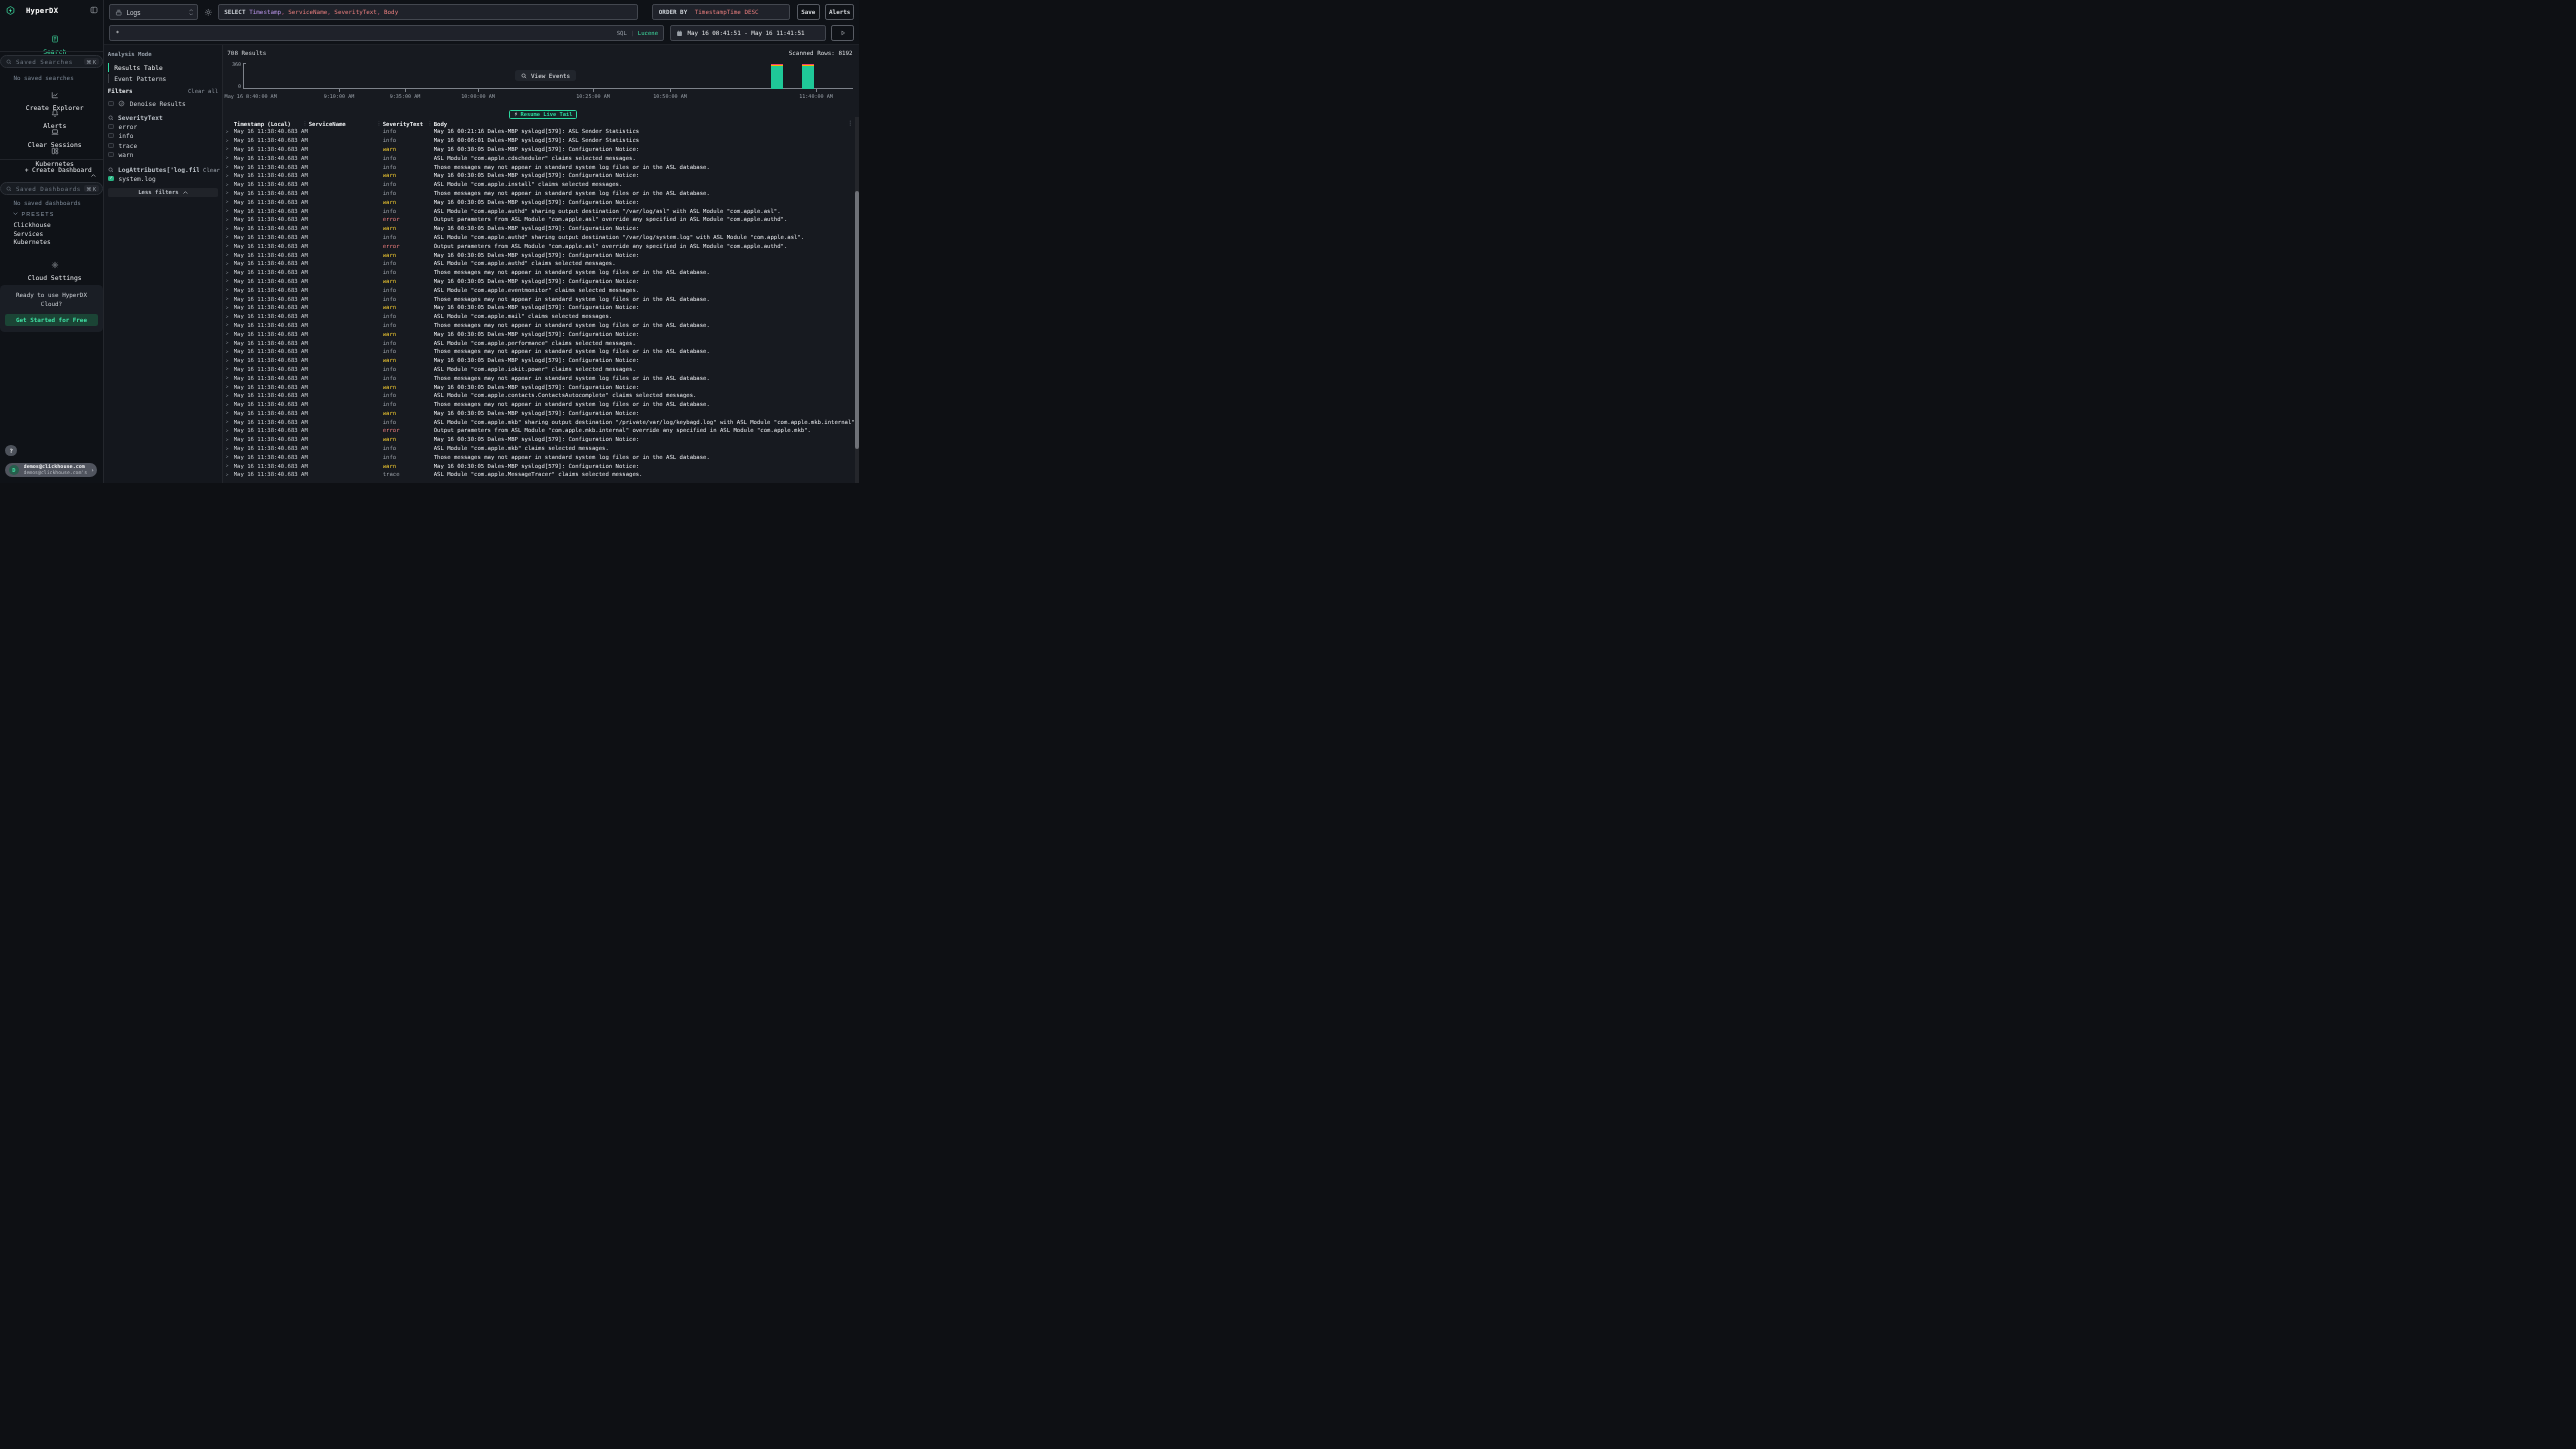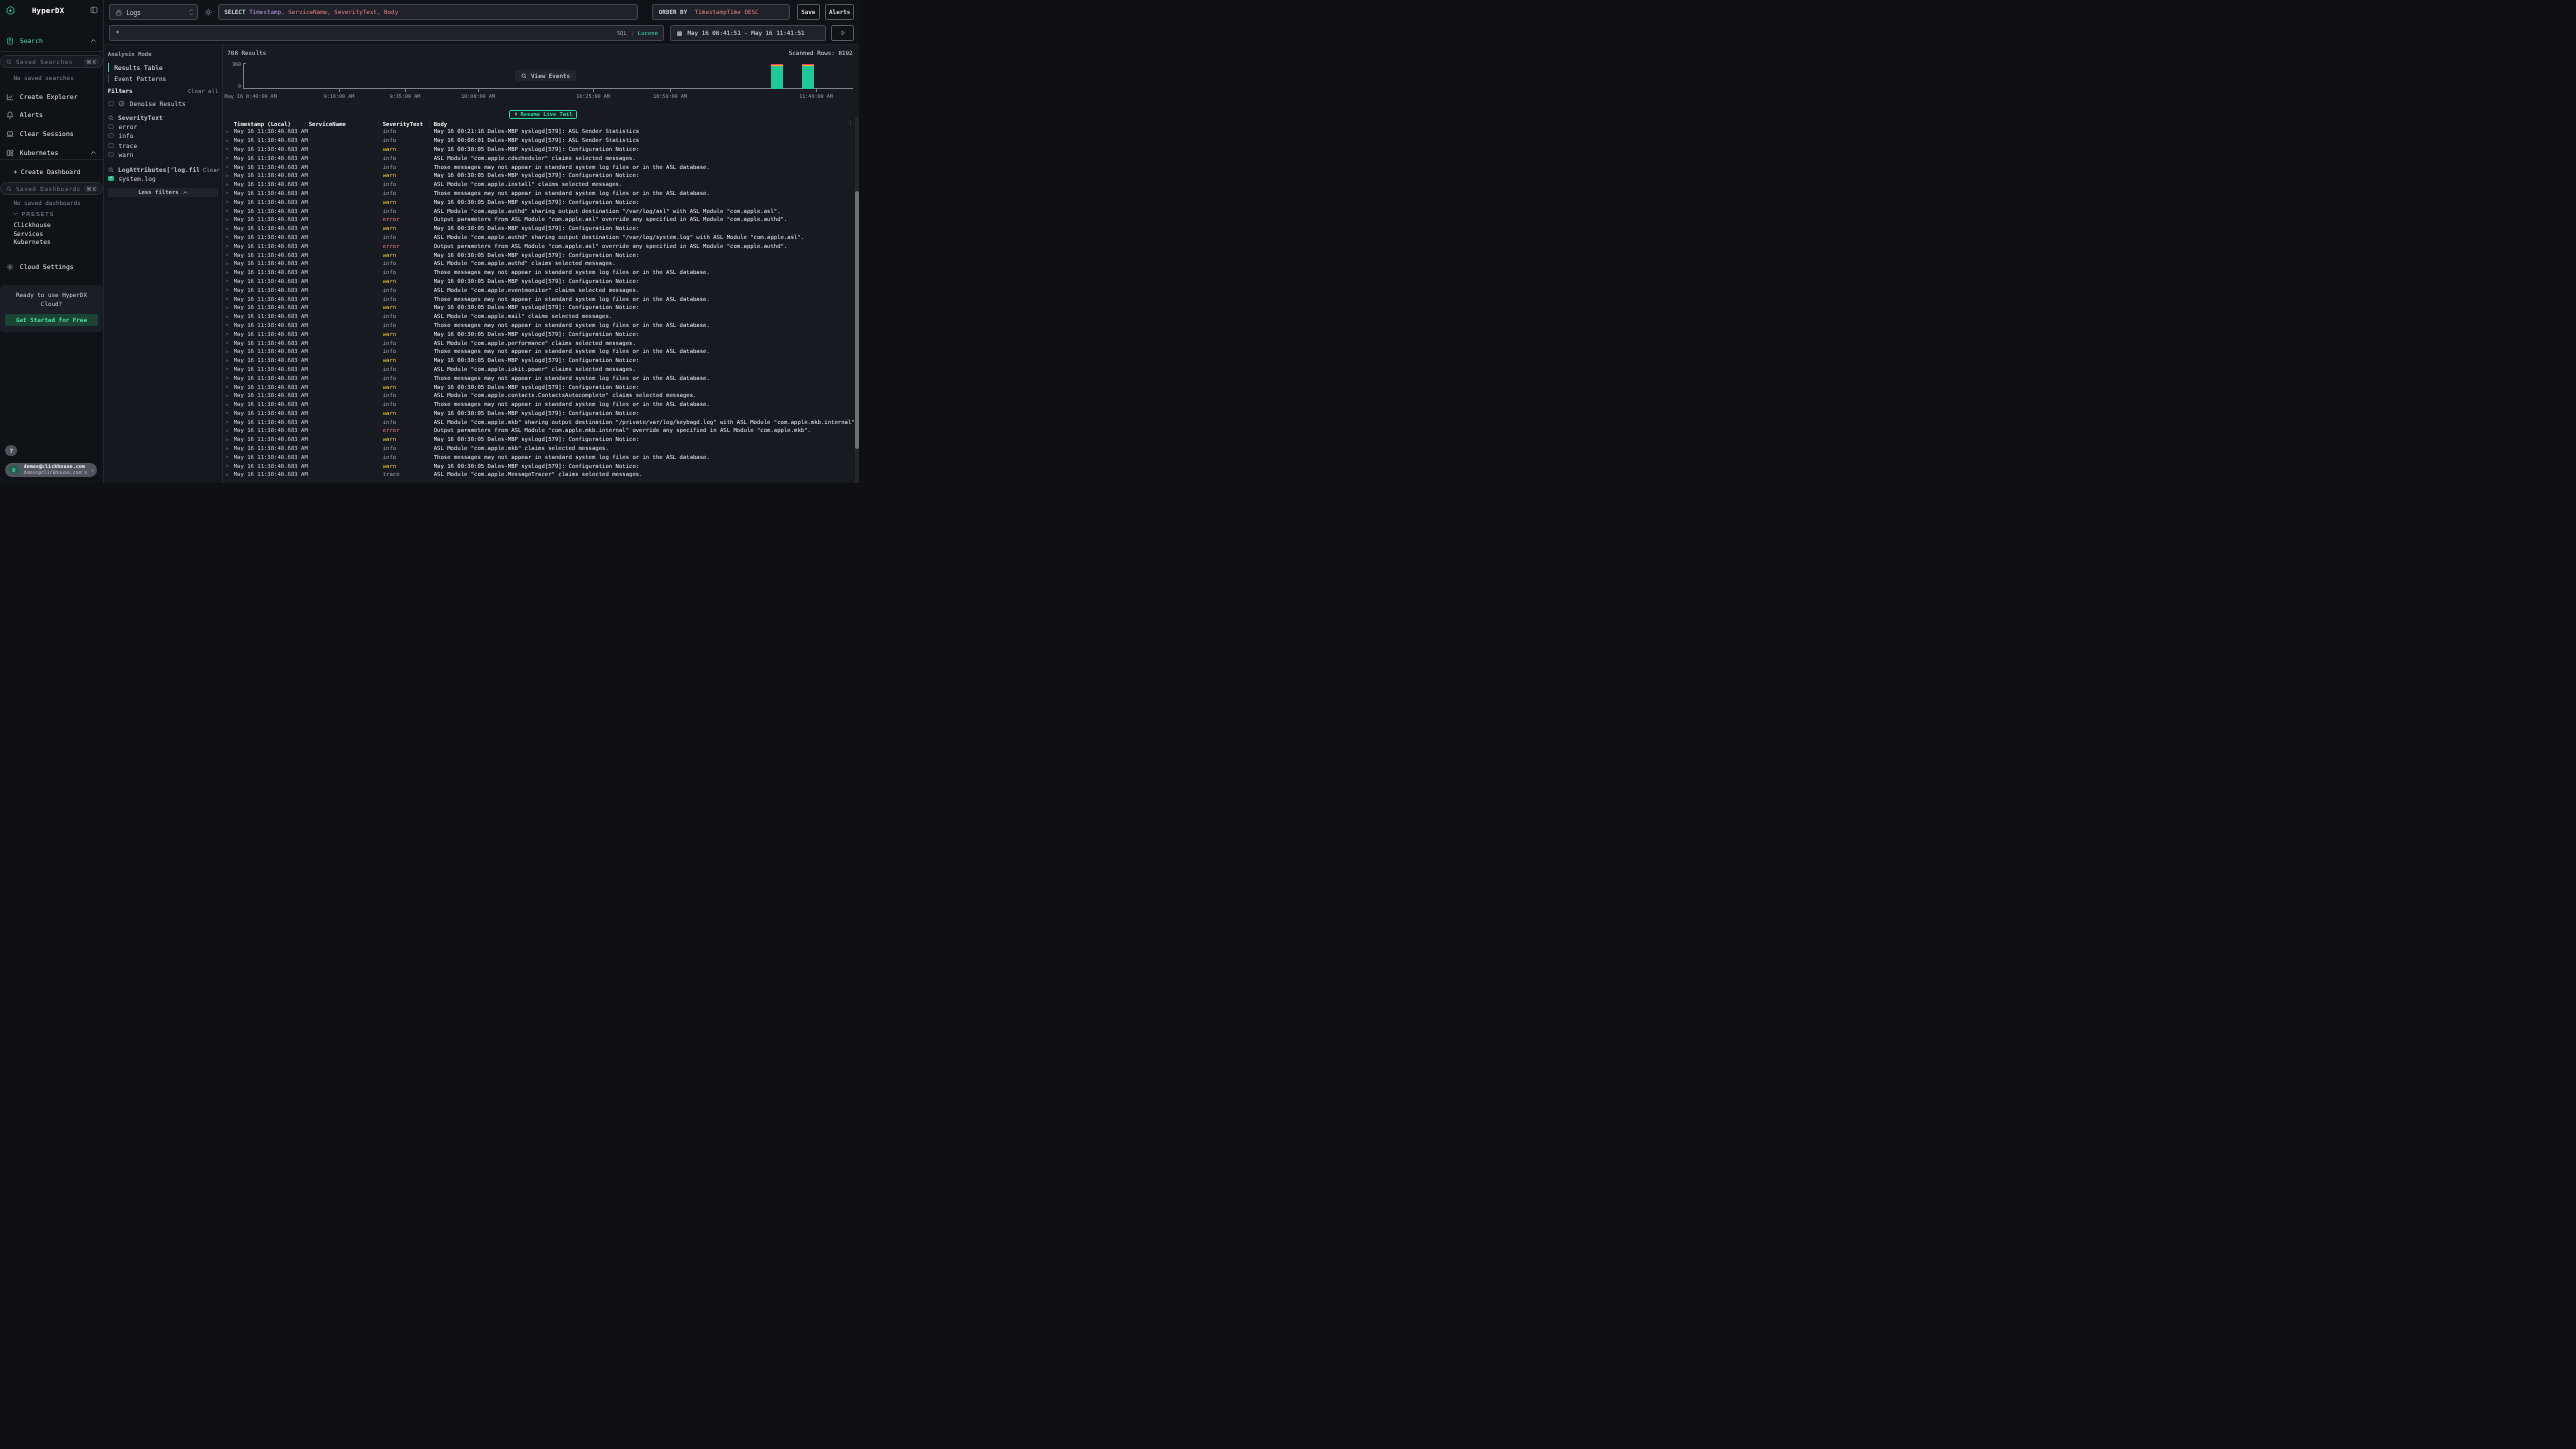--- a/index.html
+++ b/index.html
@@ -5,24 +5,24 @@
   * { box-sizing: border-box; margin: 0; padding: 0; }
   html,body { width:859px; height:483px; overflow:hidden; background:#0e1014;
     font-family:"DejaVu Sans Mono", monospace; color:#d6d9dd; }
   .app { display:flex; width:859px; height:483px; }
 
   
   .sidebar { position:relative; width:104px; flex-shrink:0; background:#0f1217;
     border-right:0.5px solid #24272d; }
   .sidebar .abs { position:absolute; left:0; right:0; }
   .logo-row { top:4.8px; height:10.7px; display:flex; align-items:center; padding:0 5.4px 0 5.9px; }
-  .logo-text { margin-left:17px; font-weight:bold; font-size:7.2px; color:#ffffff; letter-spacing:0.3px; }
+  .logo-text { margin-left:11px; font-weight:bold; font-size:7.2px; color:#ffffff; letter-spacing:0.3px; }
   .panel-toggle { margin-left:auto; color:#aeb3ba; display:flex; }
   .nav-item { height:11.8px; display:flex; align-items:center; gap:5.4px; padding-left:6.4px;
-    font-size:6.4px; color:#e2e4e7; cursor:pointer; }
+    font-size:6.4px; color:#e2e4e7; cursor:pointer;flex-direction:column; }
   .nav-item .chev-r { margin-left:auto; margin-right:7.5px; color:#c6cad0; display:flex; }
   .nav-search { top:35px; color:#3fe0a3; }
   .divider { height:0.5px; background:#21242a; }
   .pill { left:4.3px; right:4.3px; height:13px; border-radius:6.4px; background:#181c22;
     border:0.5px solid #2c3037; display:flex; align-items:center; padding:0 3.2px 0 5.4px; }
   .pill .ph { margin-left:3.8px; font-size:5.9px; color:#6d7680; letter-spacing:0.5px; }
   .pill .kbd { margin-left:auto; background:#23262d; border-radius:2.1px; padding:0.5px 2.7px;
     color:#9aa2ab; font-size:5.1px; font-family:"Liberation Sans",sans-serif; }
   .muted-line { font-size:5.9px; color:#7b8795; padding-left:13.4px; }
   .icon { display:flex; color:#c3c8ce; }

